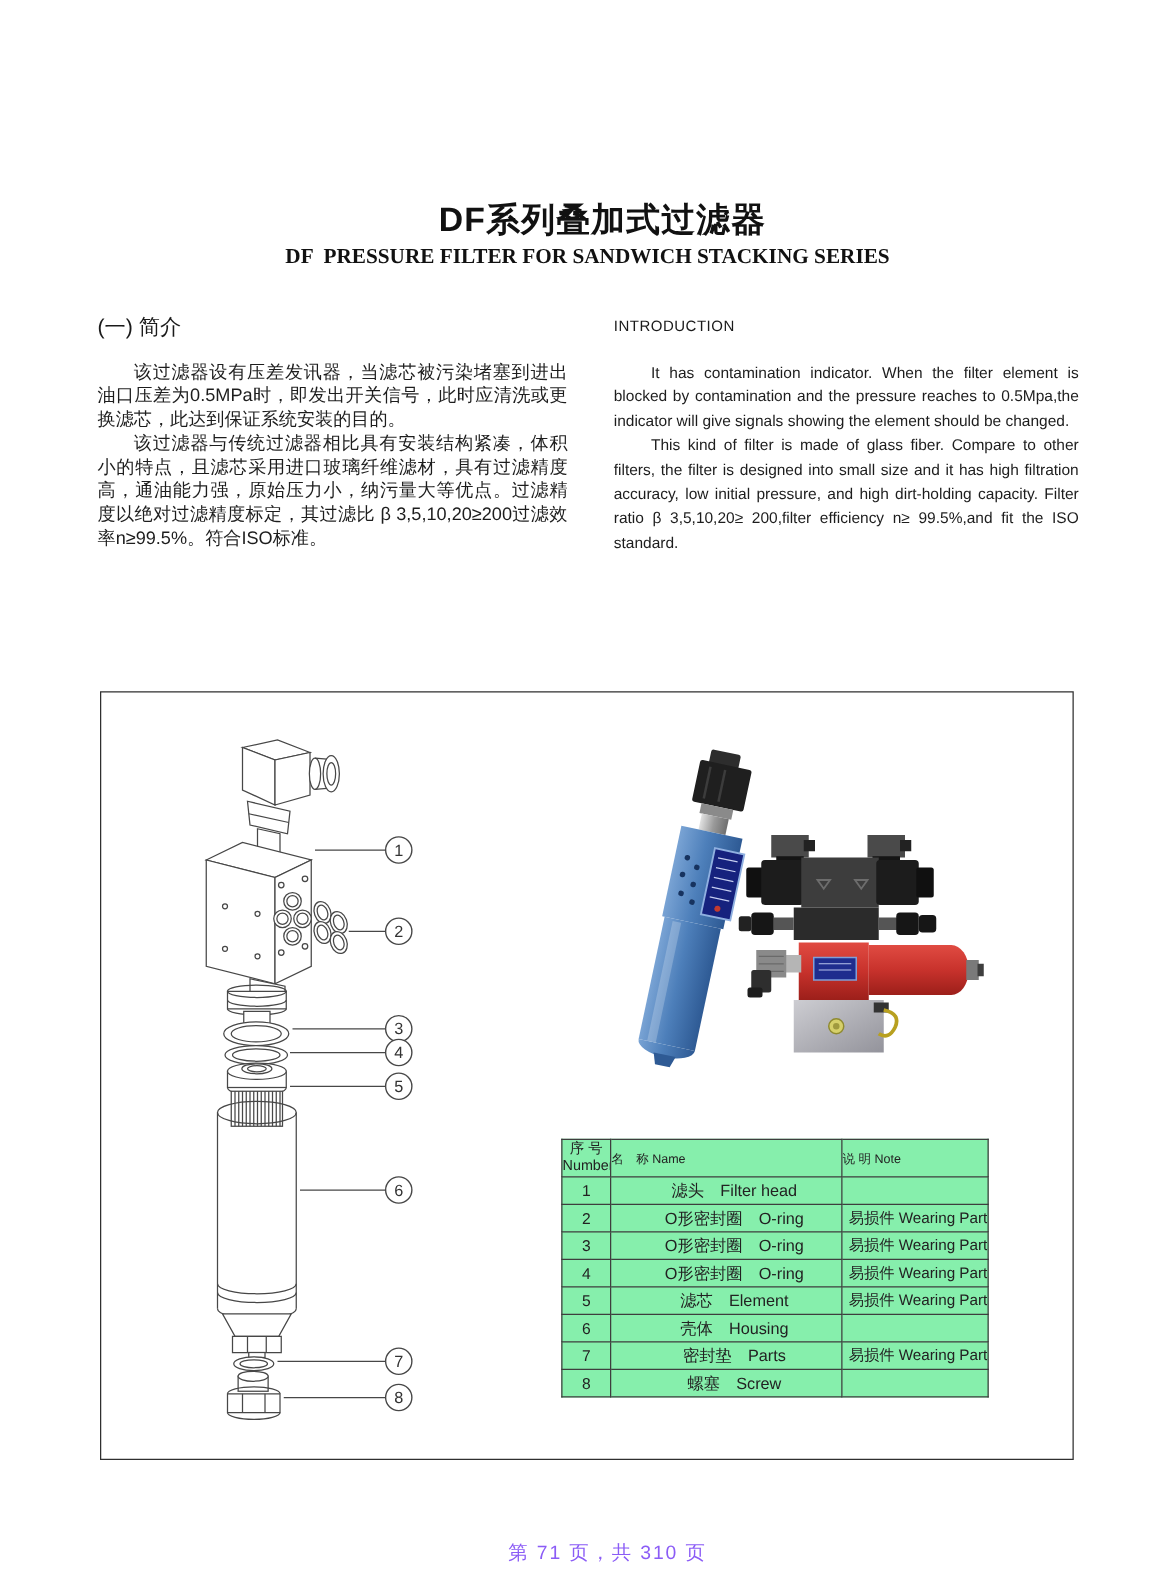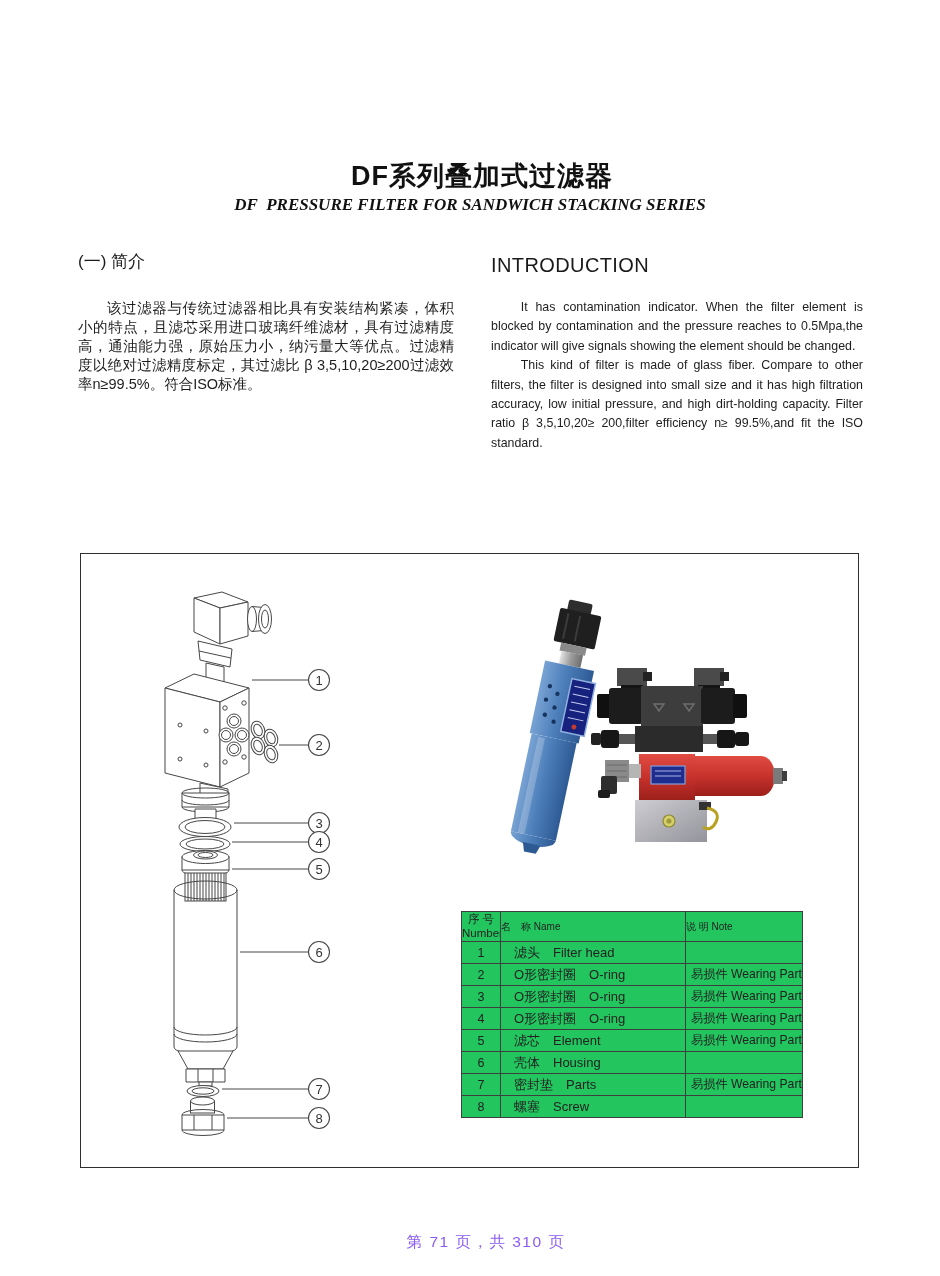--- a/index.html
+++ b/index.html
@@ -8,51 +8,51 @@
     position:relative; width:940px; height:1276px; margin:0 auto;
     background:#ffffff; overflow:hidden;
     font-family:"Liberation Sans", sans-serif; color:#222;
   }
   .title-zh {
     position:absolute; top:158px; left:0; width:100%;
     text-align:center; font-size:27px; font-weight:bold; letter-spacing:1px; color:#111;padding-left:24px;
   }
   .title-en {
     position:absolute; top:195px; left:0; width:100%;
-    text-align:center; font-size:17px; font-weight:bold; font-style:italic;
+    text-align:center; font-size:17px; font-weight:bold; 
     font-family:"Liberation Serif", serif; white-space:pre; color:#111;
   }
   .col-zh { position:absolute; left:78px; top:250px; width:376px; }
-  .col-zh h3 { font-size:17px; font-weight:normal; color:#1a1a1a; margin-bottom:26px; }
+  .col-zh h3 { font-size:17px; font-weight:normal; color:#1a1a1a; margin-bottom:16px; }
   .col-zh p {
     font-size:14.5px; line-height:19px; text-align:justify; text-indent:2em; color:#1d1d1d;
   }
   .col-en { position:absolute; left:491px; top:254px; width:372px; }
-  .col-en h3 { font-size:20px; font-weight:normal; letter-spacing:.4px; color:#1a1a1a; margin-bottom:21px; }
+  .col-en h3 { font-size:12px; font-weight:normal; letter-spacing:.4px; color:#1a1a1a; margin-bottom:21px; }
   .col-en p {
     font-size:12.4px; line-height:19.4px; text-align:justify; text-indent:2.4em; color:#1d1d1d;
   }
   .figure-box {
     position:absolute; left:80px; top:553px; width:779px; height:615px;
     border:1px solid #2f2f2f; background:#fff;
   }
   .diagram-svg { position:absolute; left:1px; top:1px; }
   .photo-svg   { position:absolute; left:418px; top:36px; }
   .parts-table {
-    position:absolute; left:380px; top:357px;
-    border-collapse:collapse; table-layout:fixed; width:341px; background:#22c55e;
+    position:absolute; left:368px; top:357px;
+    border-collapse:collapse; table-layout:fixed; width:341px; background:#86efac;
   }
   .parts-table th, .parts-table td { border:1px solid #3e3e3e; overflow:hidden; white-space:nowrap; }
   .parts-table th { font-weight:normal; height:30px; vertical-align:middle; }
   .parts-table td { height:22px; vertical-align:middle; }
   .pt-h1 { font-size:11.5px; line-height:1.15; text-align:center; }
   .pt-h1 span { display:block; }
   .pt-h2, .pt-h3 { text-align:left; font-size:10px;margin-top:36px; }
   .pt-no   { text-align:center; font-size:12.5px; }
-  .pt-name { padding-left:13px; font-size:13px; text-align:left; }
+  .pt-name { padding-left:13px; font-size:13px; text-align:center; }
   .pt-note { padding-left:5px;  font-size:12.2px; text-align:left; }
   .footer {
     position:absolute; top:1232px; left:0; width:100%;
     text-align:center; font-size:15.5px; letter-spacing:1.5px; color:#8b5cf6;margin-left:16px;
   }
   
   .la { stroke:#474747; stroke-width:1; fill:#ffffff; }
   .la-line { stroke:#474747; stroke-width:1; fill:none; }
   .callout-circle { stroke:#474747; stroke-width:1.1; fill:#ffffff; }
   .callout-text { font-family:"Liberation Sans",sans-serif; font-size:13px; fill:#333; text-anchor:middle; }
@@ -60,20 +60,21 @@
 </head>
 <body>
 
 <div class="page">
 
   <div class="title-zh">DF系列叠加式过滤器</div>
   <div class="title-en">DF  PRESSURE FILTER FOR SANDWICH STACKING SERIES</div>
 
   <div class="col-zh">
     <h3>(一) 简介</h3>
+    <p>该过滤器设有压差发讯器，当滤芯被污染堵塞到进出油口压差为0.5MPa时，即发出开关信号，此时应清洗或更换滤芯，此达到保证系统安装的目的。</p>
     <p>该过滤器与传统过滤器相比具有安装结构紧凑，体积小的特点，且滤芯采用进口玻璃纤维滤材，具有过滤精度高，通油能力强，原始压力小，纳污量大等优点。过滤精度以绝对过滤精度标定，其过滤比 β 3,5,10,20≥200过滤效率n≥99.5%。符合ISO标准。</p>
   </div>
 
   <div class="col-en">
     <h3>INTRODUCTION</h3>
     <p>It has contamination indicator. When the filter element is blocked by contamination and the pressure reaches to 0.5Mpa,the indicator will give signals showing the element should be changed.</p>
     <p>This kind of filter is made of glass fiber. Compare to other filters, the filter is designed into small size and it has high filtration accuracy, low initial pressure, and high dirt-holding capacity. Filter ratio β 3,5,10,20≥ 200,filter efficiency n≥ 99.5%,and fit the ISO standard.</p>
   </div>
 
   <div class="figure-box">

